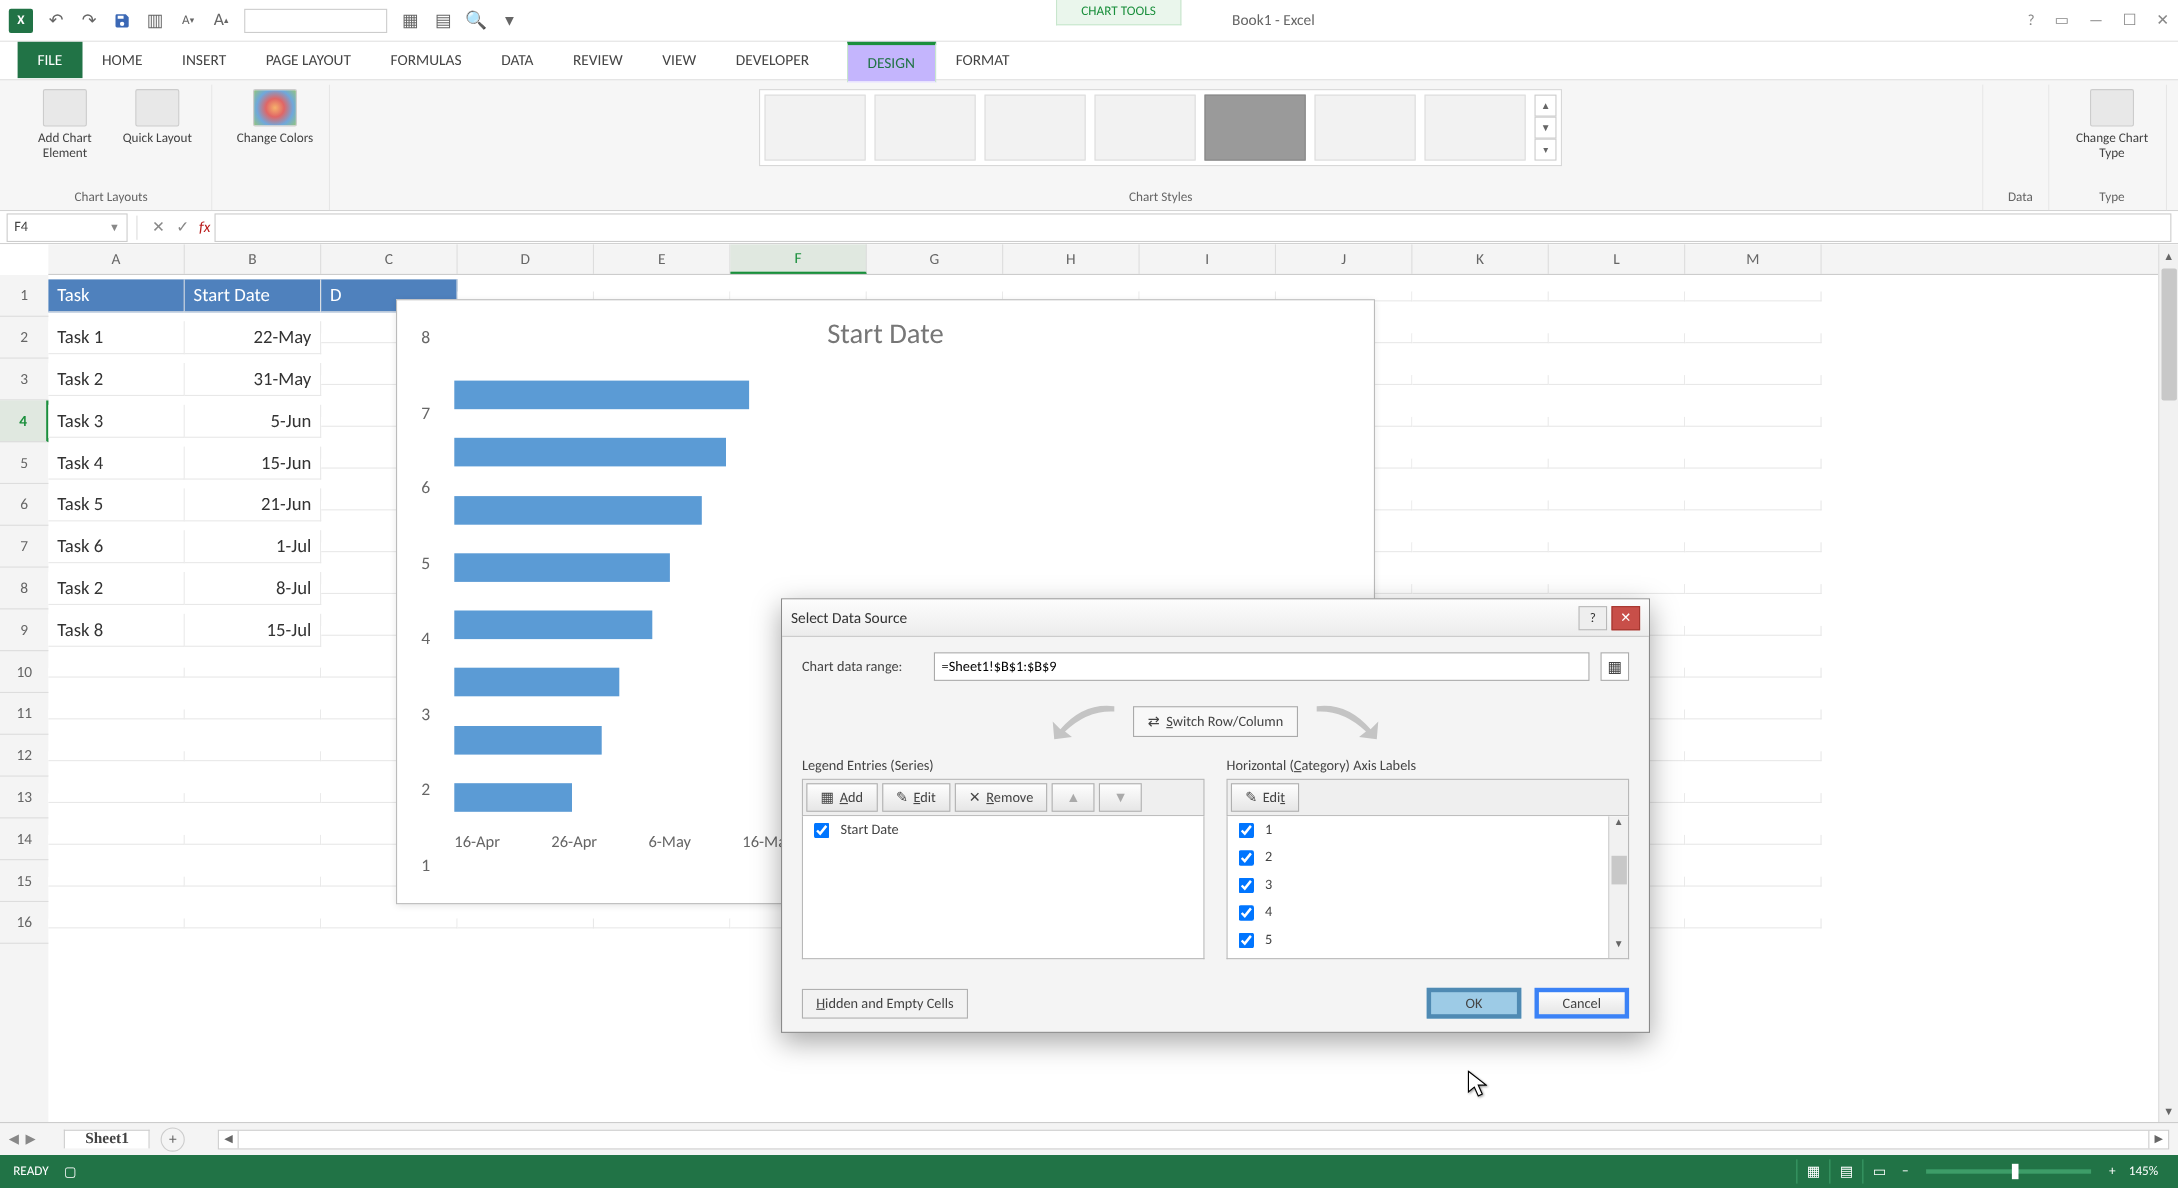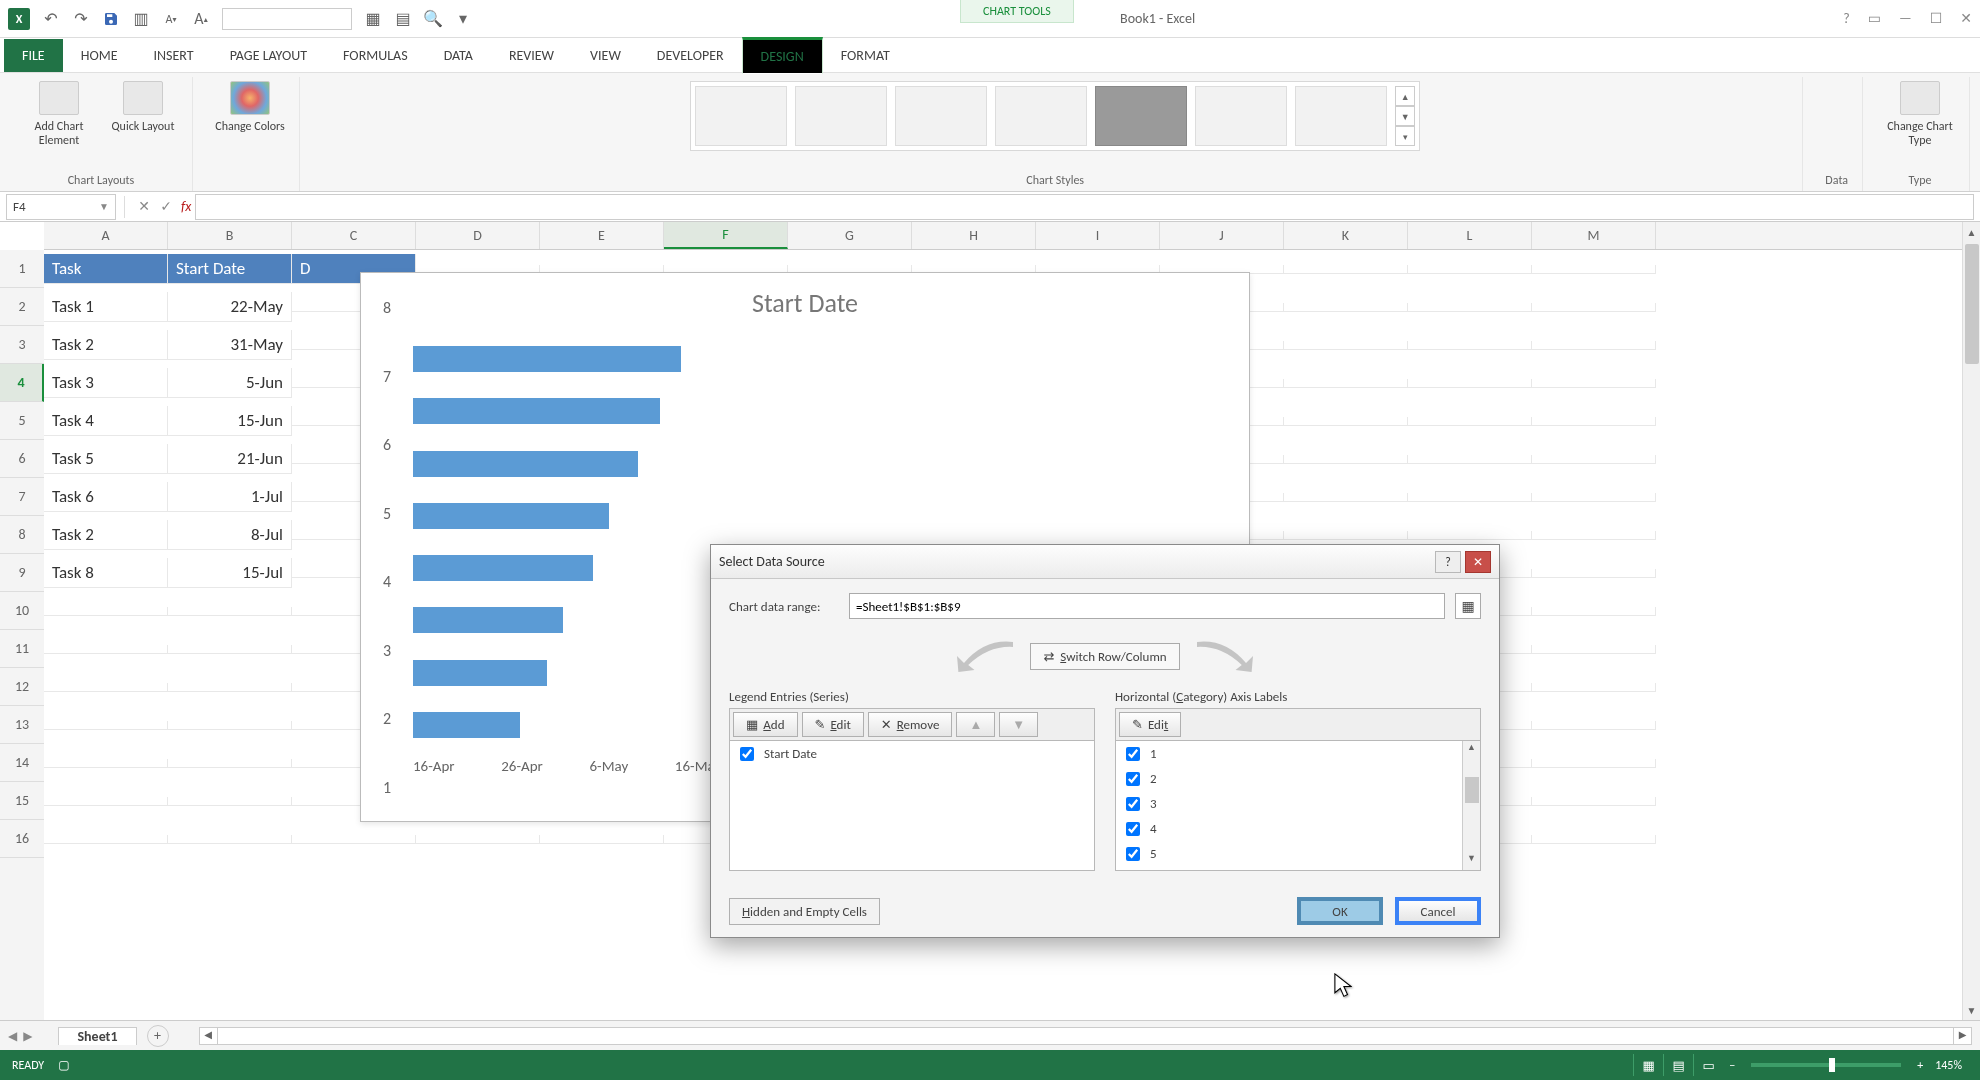--- a/index.html
+++ b/index.html
@@ -9,24 +9,24 @@
 .titlebar { height: 38px; background: #fff; border-bottom: 1px solid #ddd; display: flex; align-items: center; padding: 0 8px; }
 .titlebar .qat { display: flex; align-items: center; gap: 12px; }
 .titlebar .qat .xl { width: 22px; height: 22px; background: #217346; color:#fff; display:flex; align-items:center; justify-content:center; font-weight:bold; font-size:12px; border-radius:2px;}
 .titlebar .qat .ic { width:18px; height:18px; display:flex; align-items:center; justify-content:center; color:#666; font-size:16px;}
 .titlebar .center { flex:1; text-align:center; color:#666; font-size:14px;}
 .titlebar .right { display:flex; gap:18px; color:#888;}
 .chart-tools { position:absolute; left:960px; top:0; font-size:12px; color:#1a8f3c; background:#eaf6ec; padding:4px 22px; border:1px solid #c8e6cd; border-top:none;}
 .save-icon-svg { width:16px; height:16px; fill:#3b68b5; }
 
 
-.tabs { height:34px; background:#fff; display:flex; align-items:center; padding-left:4px; gap:0; }
+.tabs { height:34px; background:#fff; display:flex; align-items:flex-start; padding-left:16px; gap:0; }
 .tab { padding:8px 18px; font-size:14px; color:#444; cursor:pointer; }
 .tab.file { background:#217346; color:#fff; }
-.tab.active { border:1px solid #c8e6cd; border-bottom:1px solid #fff; color:#217346; background:#000000; position:relative; z-index:2;}
+.tab.active { border:1px solid #c8e6cd; border-bottom:1px solid #fff; color:#217346; background:#c4b5fd; position:relative; z-index:2;margin-left:16px;}
 .tab.active.design { border-top:3px solid #1a8f3c;}
 .tabs .spacer { flex:1;}
 
 
 .ribbon { height:120px; background:#f6f6f6; border-top:1px solid #e0e0e0; border-bottom:1px solid #d0d0d0; display:flex; align-items:stretch; padding:4px 10px 0 10px; gap:8px;}
 .ribgroup { display:flex; flex-direction:column; align-items:center; border-right:1px solid #e6e6e6; padding:4px 14px 0 14px;}
 .ribgroup .row { display:flex; gap:14px; align-items:flex-start;}
 .ribbtn { display:flex; flex-direction:column; align-items:center; width:70px; font-size:12px; text-align:center; color:#444; gap:4px;}
 .ribbtn .ic32 { width:40px; height:34px; background:#e8e8e8; border:1px solid #ccc; border-radius:2px;}
 .ribgroup .label { font-size:12px; color:#666; margin-top:auto; padding:4px 0;}
@@ -101,21 +101,21 @@
 .dialog .footer .sp { flex:1;}
 .dialog .footer .dbtn { min-width:86px; height:28px; border:4px solid #3b82f6; background:linear-gradient(#fdfdfd,#e6e6e6); font-size:13px; display:flex; align-items:center; justify-content:center;}
 .dialog .footer .dbtn.primary { background:#9dcbe6; border-color:#4f8ab3;}
 .dialog .footer .linkbtn { border:1px solid #b0b0b0; background:#f2f2f2; padding:5px 12px; font-size:13px;}
 .cursor { position:absolute; left:1334px; top:751px; width:18px; height:24px; pointer-events:none;}
 .cursor svg { filter:drop-shadow(1px 1px 1px rgba(0,0,0,.4));}
 
 
 .tabsrow { height:30px; display:flex; align-items:center; border-top:1px solid #ccc; background:#f4f4f4; padding:0 8px;}
 .tabsrow .nav { display:flex; gap:6px; color:#888; font-size:12px;}
-.tabsrow .sheet { margin-left:26px; padding:0 18px; background:#fff; border:1px solid #ccc; border-bottom:none; font-size:14px; font-weight:600;}
+.tabsrow .sheet { margin-left:26px; padding:0 18px; background:#fff; border:1px solid #ccc; border-bottom:none; font-size:14px; font-weight:600;font-family:Liberation Serif, serif;}
 .tabsrow .add { width:22px; height:22px; margin-left:10px; border:1px solid #ccc; border-radius:50%; display:flex; align-items:center; justify-content:center; font-size:14px; color:#666;}
 .tabsrow .hs { flex:1; margin-left:30px; height:18px; border:1px solid #ccc; background:#fff; position:relative;}
 .tabsrow .hs .a { position:absolute; top:0; width:18px; height:16px; text-align:center; font-size:10px; color:#666;}
 .tabsrow .hs .a.l { left:0; border-right:1px solid #ccc;}
 .tabsrow .hs .a.r { right:0; border-left:1px solid #ccc;}
 
 
 .status { height:30px; background:#217346; color:#fff; display:flex; align-items:center; padding:0 12px; font-size:12px;}
 .status .sp { flex:1;}
 .status .views { display:flex; gap:0;}

